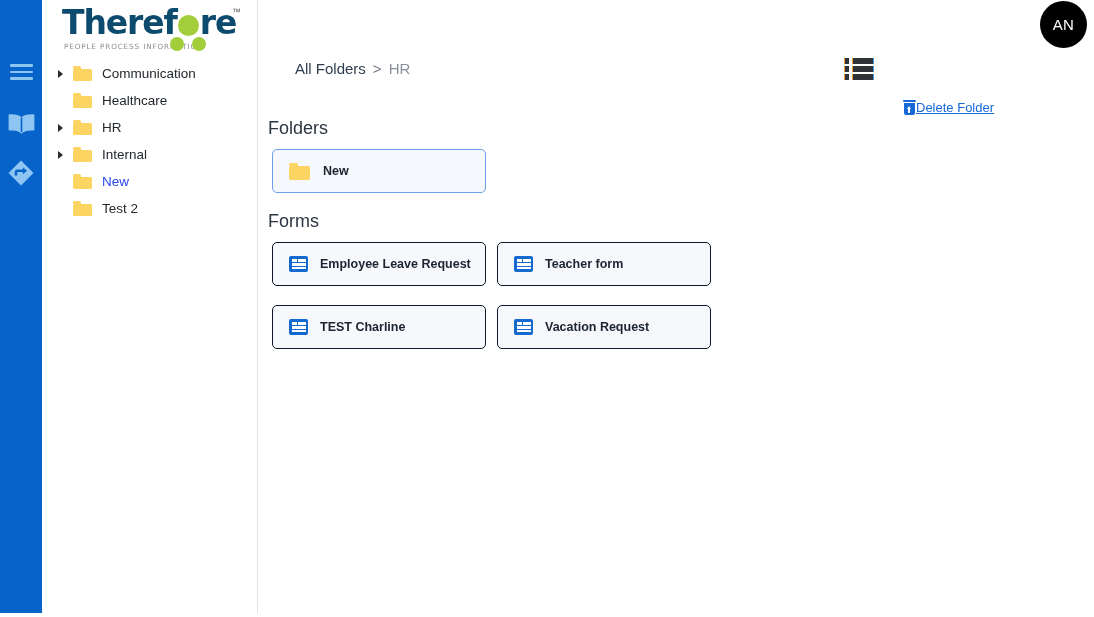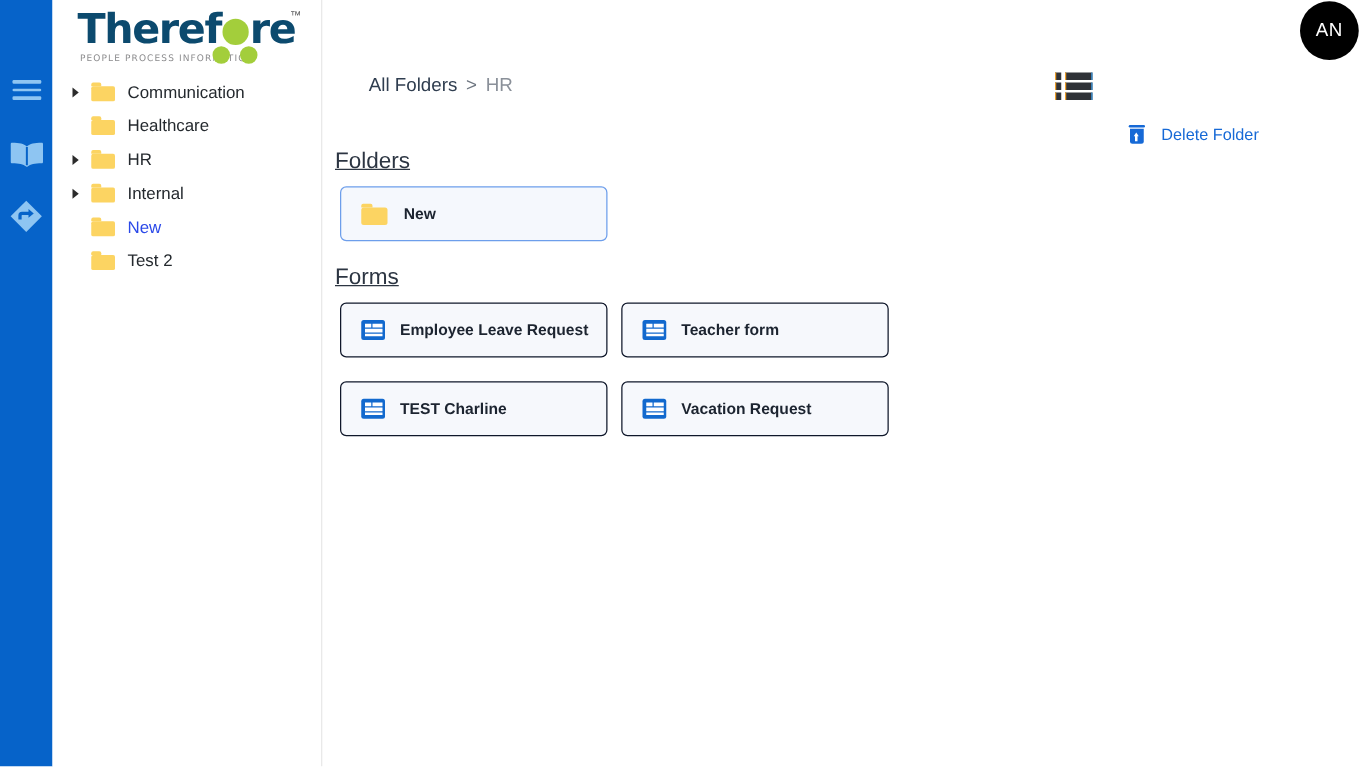--- a/index.html
+++ b/index.html
@@ -216,21 +216,20 @@
     border-left: 1.5px solid #F0A02A;
     border-right: 1.5px solid #3E9BE3;
   }
 
   .section-title {
     position: absolute;
     left: 10px;
     font-size: 18px;
     color: #2C3542;
     font-weight: 400;
-    text-decoration: underline;
   }
   .title-folders { top: 118px; }
   .title-forms   { top: 211px; }
 
   .card {
     position: absolute;
     height: 44px;
     background: #F6F8FC;
     border: 1px solid #0f172a;
     border-radius: 5px;
@@ -310,22 +309,22 @@
   .action-row {
     position: relative;
     height: 27px;
     display: flex;
     align-items: center;
     cursor: pointer;
   }
   .action-label {
     font-size: 13px;
     color: #1669D6;
-    margin-left: 13px;
     white-space: nowrap;
+    text-decoration: underline;
   }
 
   .trash-ic {
     position: relative;
     width: 14px; height: 16px;
     flex: 0 0 14px;
   }
   .trash-ic .lid {
     position: absolute; left: 0.5px; top: 0;
     width: 13px; height: 2.4px;

